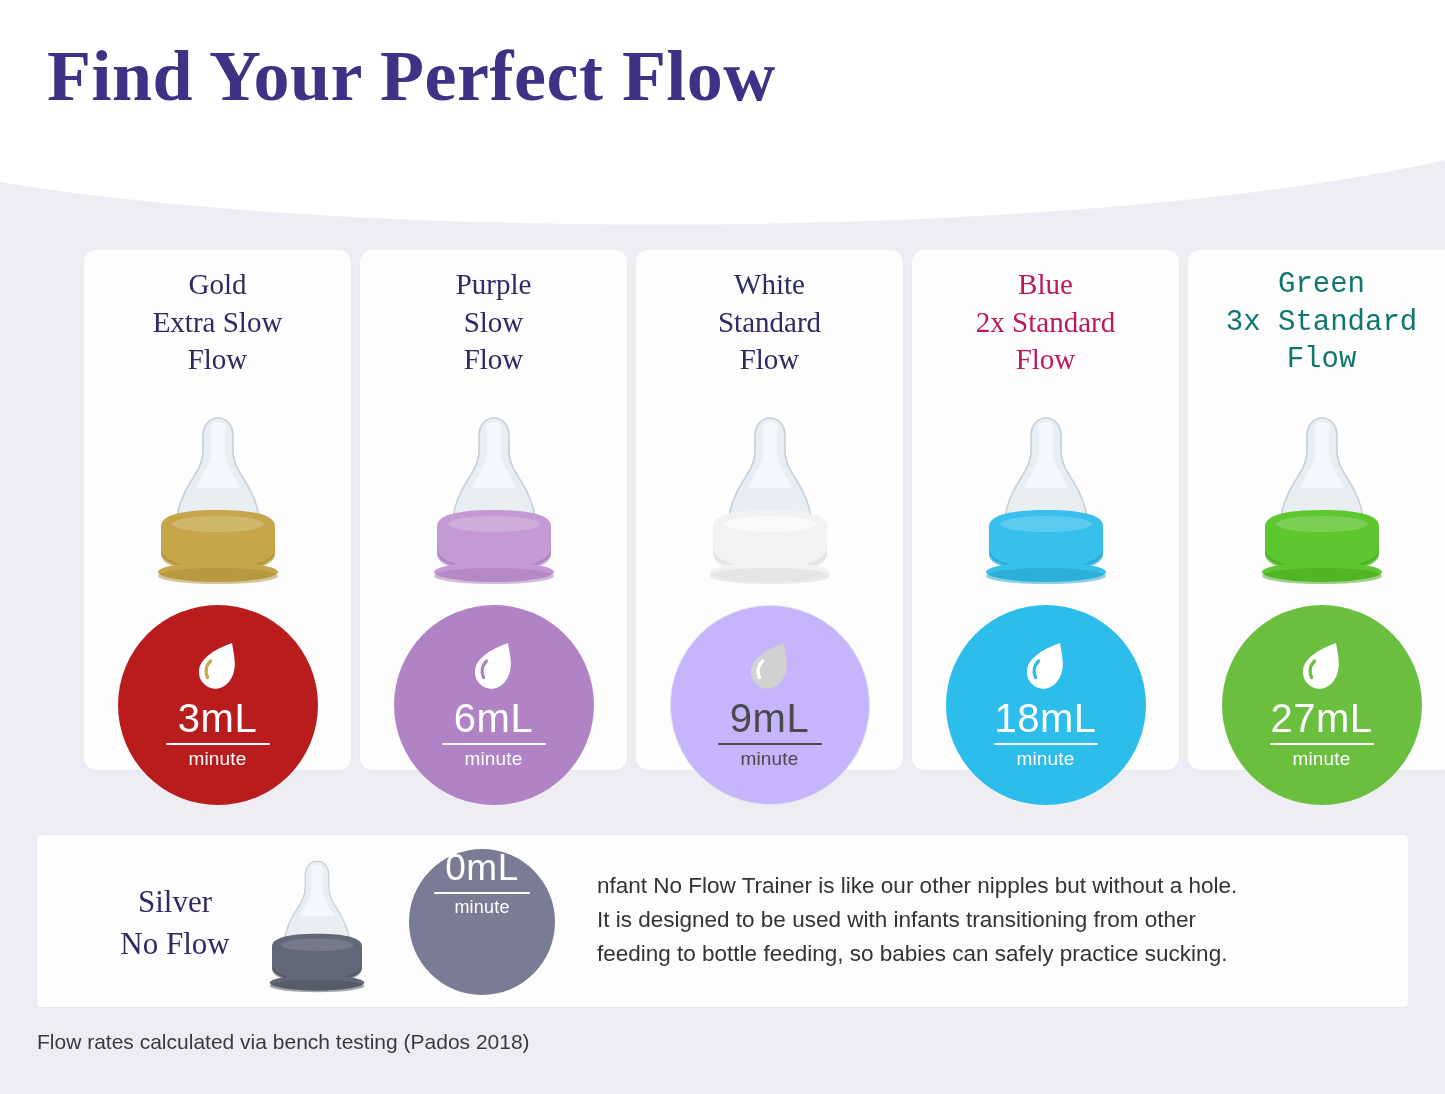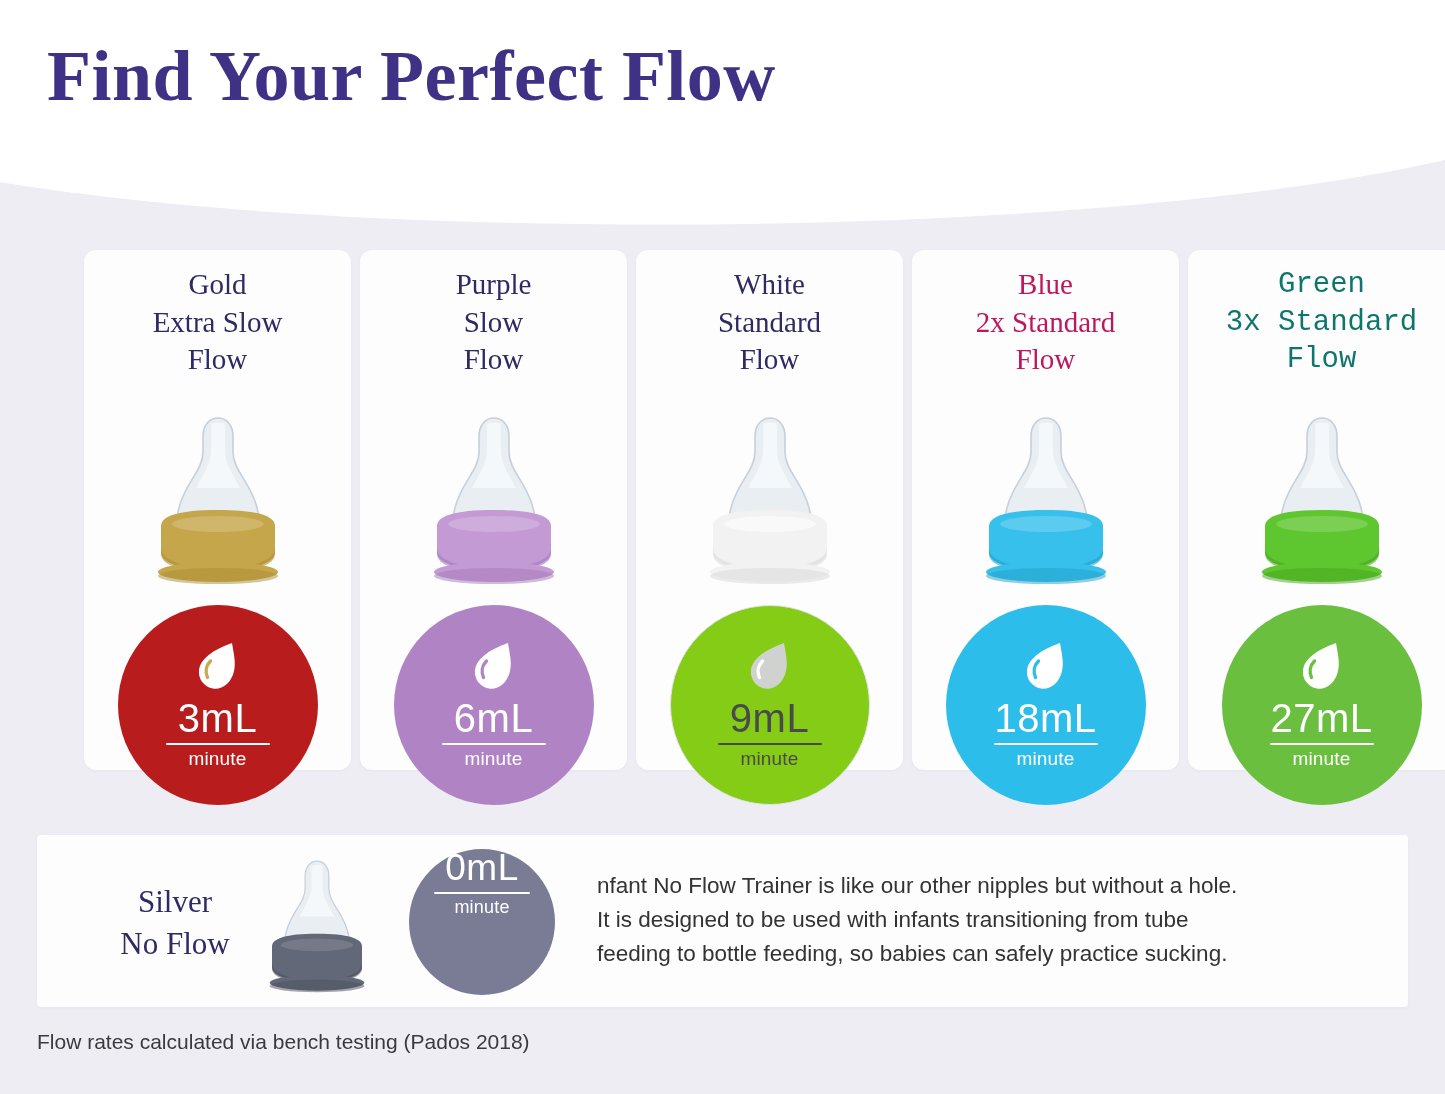--- a/index.html
+++ b/index.html
@@ -277,21 +277,21 @@
             <path d="M88 24 C92 22 98 22 102 24 L102 50 C102 64 110 74 117 88 L73 88 C80 74 88 64 88 50 Z" fill="#f6f9fc" opacity="0.85"></path>
             <ellipse cx="95" cy="122" rx="44" ry="9" fill="#e4e8ec"></ellipse>
             <path id="ring-top-2" d="M38 126 C38 116 56 110 95 110 C134 110 152 116 152 126 L152 152 C152 164 130 170 95 170 C60 170 38 164 38 152 Z" fill="#f2f2f2"></path>
             <path id="ring-shade-2" d="M38 148 C38 160 60 168 95 168 C130 168 152 160 152 148 L152 154 C152 166 130 172 95 172 C60 172 38 166 38 154 Z" fill="#d8d8d8" opacity="0.55"></path>
             <ellipse id="ring-base-2" cx="95" cy="172" rx="60" ry="10" fill="#f2f2f2"></ellipse>
             <ellipse id="ring-base-dark-2" cx="95" cy="176" rx="60" ry="8" fill="#d8d8d8" opacity="0.5"></ellipse>
             <ellipse cx="95" cy="124" rx="46" ry="8" fill="#ffffff" opacity="0.5"></ellipse>
           </g>
         </svg>
       </div>
-      <div class="flow-circle outlined" style="background: #84cc16; color: rgb(74, 74, 74);">
+      <div class="flow-circle outlined" style="background: #c4b5fd; color: rgb(74, 74, 74);">
         <div class="drop-icon">
           <svg viewBox="0 0 44 50" aria-hidden="true">
             <path id="drop-path-2" d="M36 2 C38 14 40 22 38 30 C35.5 42 26 49 17 47.5 C8 46 2 38 3 29 C4.2 18.5 16 9 36 2 Z" fill="#cfd2cf"></path>
             <path id="drop-cut-2" d="M14.5 20 C10 24.5 9 31 11.5 36.5" fill="none" stroke="#ffffff" stroke-width="3.4" stroke-linecap="round"></path>
           </svg>
         </div>
         <div class="rate-block">
           <div class="rate-value">9mL</div>
           <div class="rate-rule" style="background: rgb(74, 74, 74);"></div>
           <div class="rate-unit">minute</div>
@@ -389,20 +389,20 @@
     <div class="silver-circle" style="background: rgb(122, 124, 150); color: rgb(255, 255, 255);">
       <div class="rate-block">
         <div class="rate-value">0mL</div>
         <div class="rate-rule" style="background: rgb(255, 255, 255);"></div>
         <div class="rate-unit">minute</div>
       </div>
     </div>
 
     <div class="blurb" style="color: rgb(51, 51, 51);">
       <span>nfant No Flow Trainer is like our other nipples but without a hole.</span>
-      <span>It is designed to be used with infants transitioning from tube</span>
+      <span>It is designed to be used with infants transitioning from other</span>
       <span>feeding to bottle feeding, so babies can safely practice sucking.</span>
     </div>
   </div>
 
   <div class="footnote">Flow rates calculated via bench testing (Pados 2018)</div>
 
 </div>
 
 </body></html>

